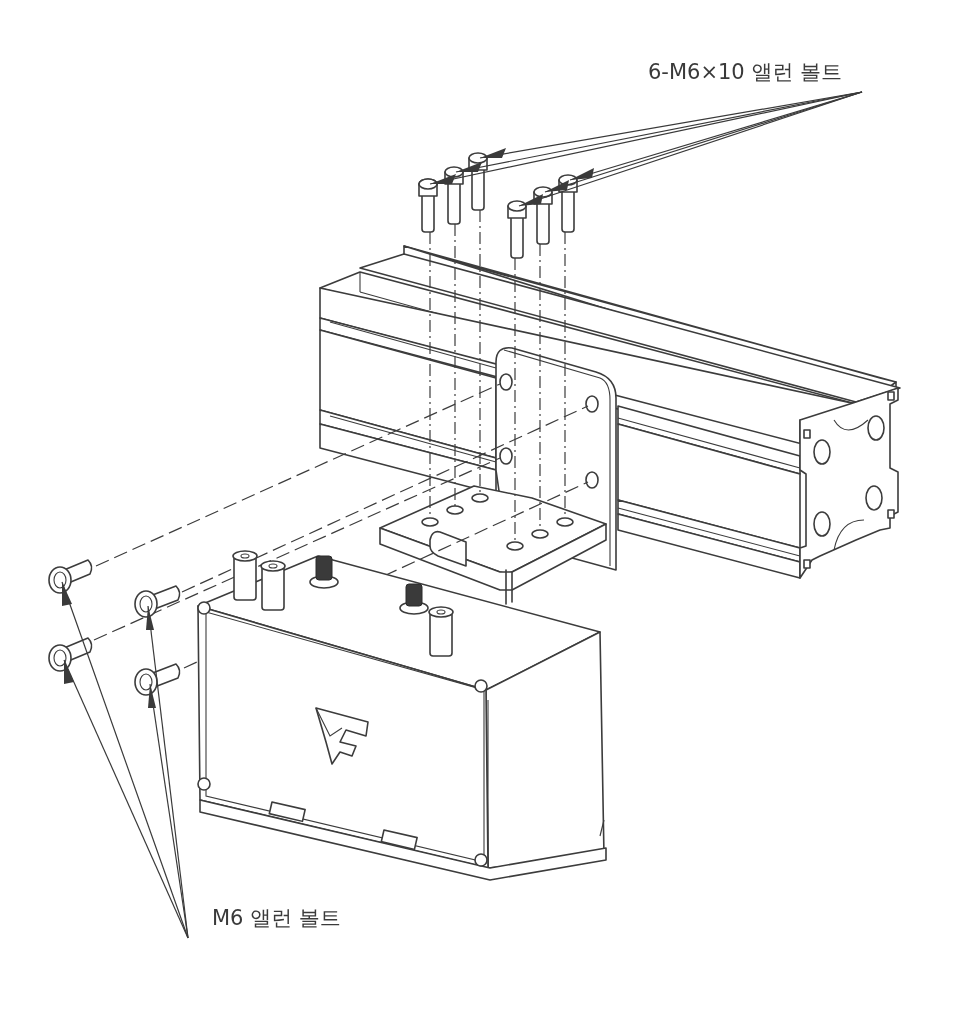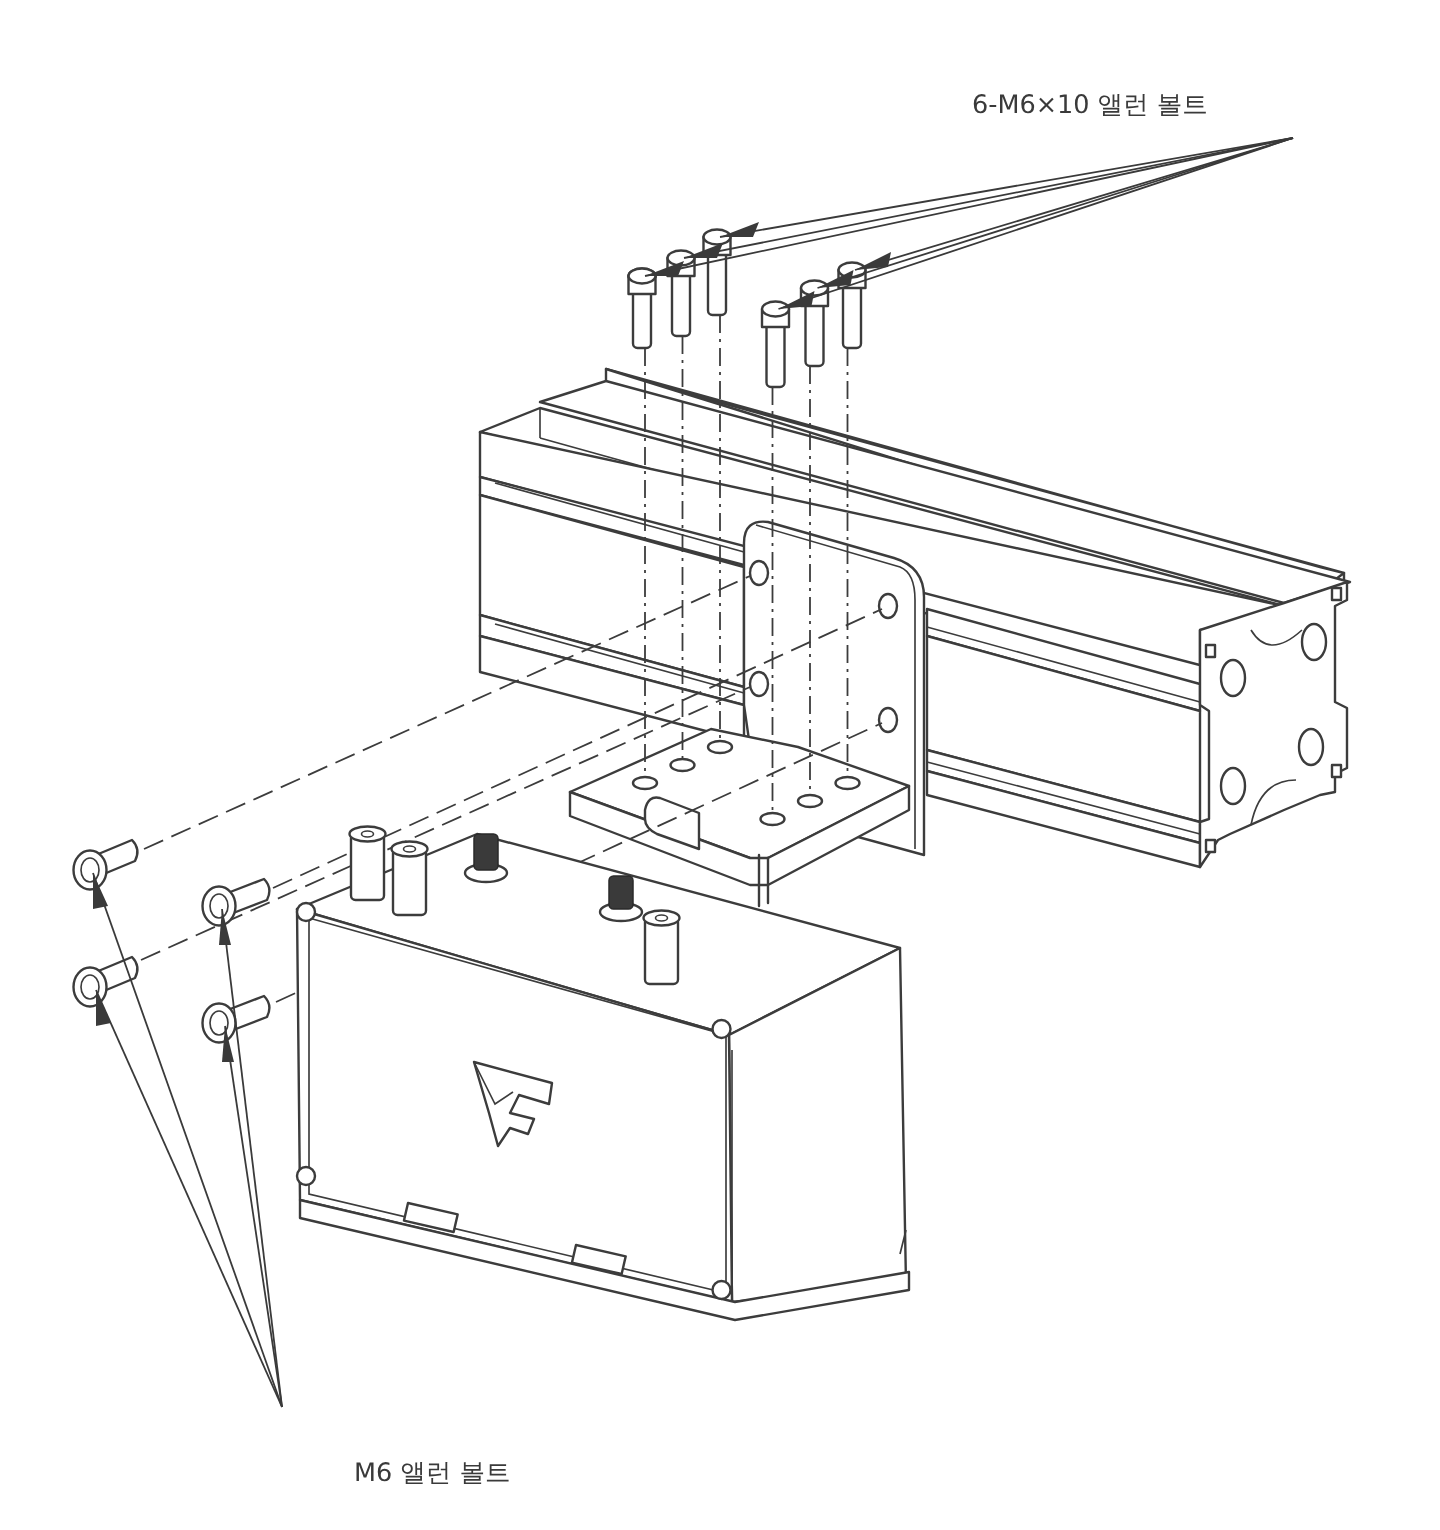--- a/index.html
+++ b/index.html
@@ -1,21 +1,21 @@
 <!DOCTYPE html>
 <html><head>
 <meta charset="utf-8">
 <style>
   html, body { margin: 0; padding: 0; background: #ffffff; }
   body { width: 960px; height: 1020px; position: relative; overflow: hidden;
          font-family: "DejaVu Sans", "Liberation Sans", sans-serif; }
   #stage { position: absolute; left: 0; top: 0; width: 960px; height: 1020px; }
-  .label { position: absolute; font-size: 17px; color: #3a3a3a; white-space: nowrap; letter-spacing: 0px; }
+  .label { position: absolute; font-size: 21px; color: #3a3a3a; white-space: nowrap; letter-spacing: 0px; }
   #label-top { left: 648px; top: 58px; }
-  #label-bottom { left: 212px; top: 970px; margin-left: 24px; }
+  #label-bottom { left: 212px; top: 904px; }
   svg .ln { fill: none; stroke: #3c3c3c; stroke-width: 1.6; stroke-linejoin: round; stroke-linecap: round; }
   svg .thin { fill: none; stroke: #3c3c3c; stroke-width: 1.1; }
   svg .dash { fill: none; stroke: #3c3c3c; stroke-width: 1.2; stroke-dasharray: 14 6; }
   svg .dashdot { fill: none; stroke: #3c3c3c; stroke-width: 1.2; stroke-dasharray: 12 4 2 4; }
   svg .face { fill: #ffffff; stroke: #3c3c3c; stroke-width: 1.6; stroke-linejoin: round; }
   svg .dark { fill: #3a3a3a; stroke: #2a2a2a; stroke-width: 1; }
   svg .arrow { fill: #3a3a3a; stroke: none; }
   svg .leader { fill: none; stroke: #3a3a3a; stroke-width: 1.2; }
 </style>
 </head>

